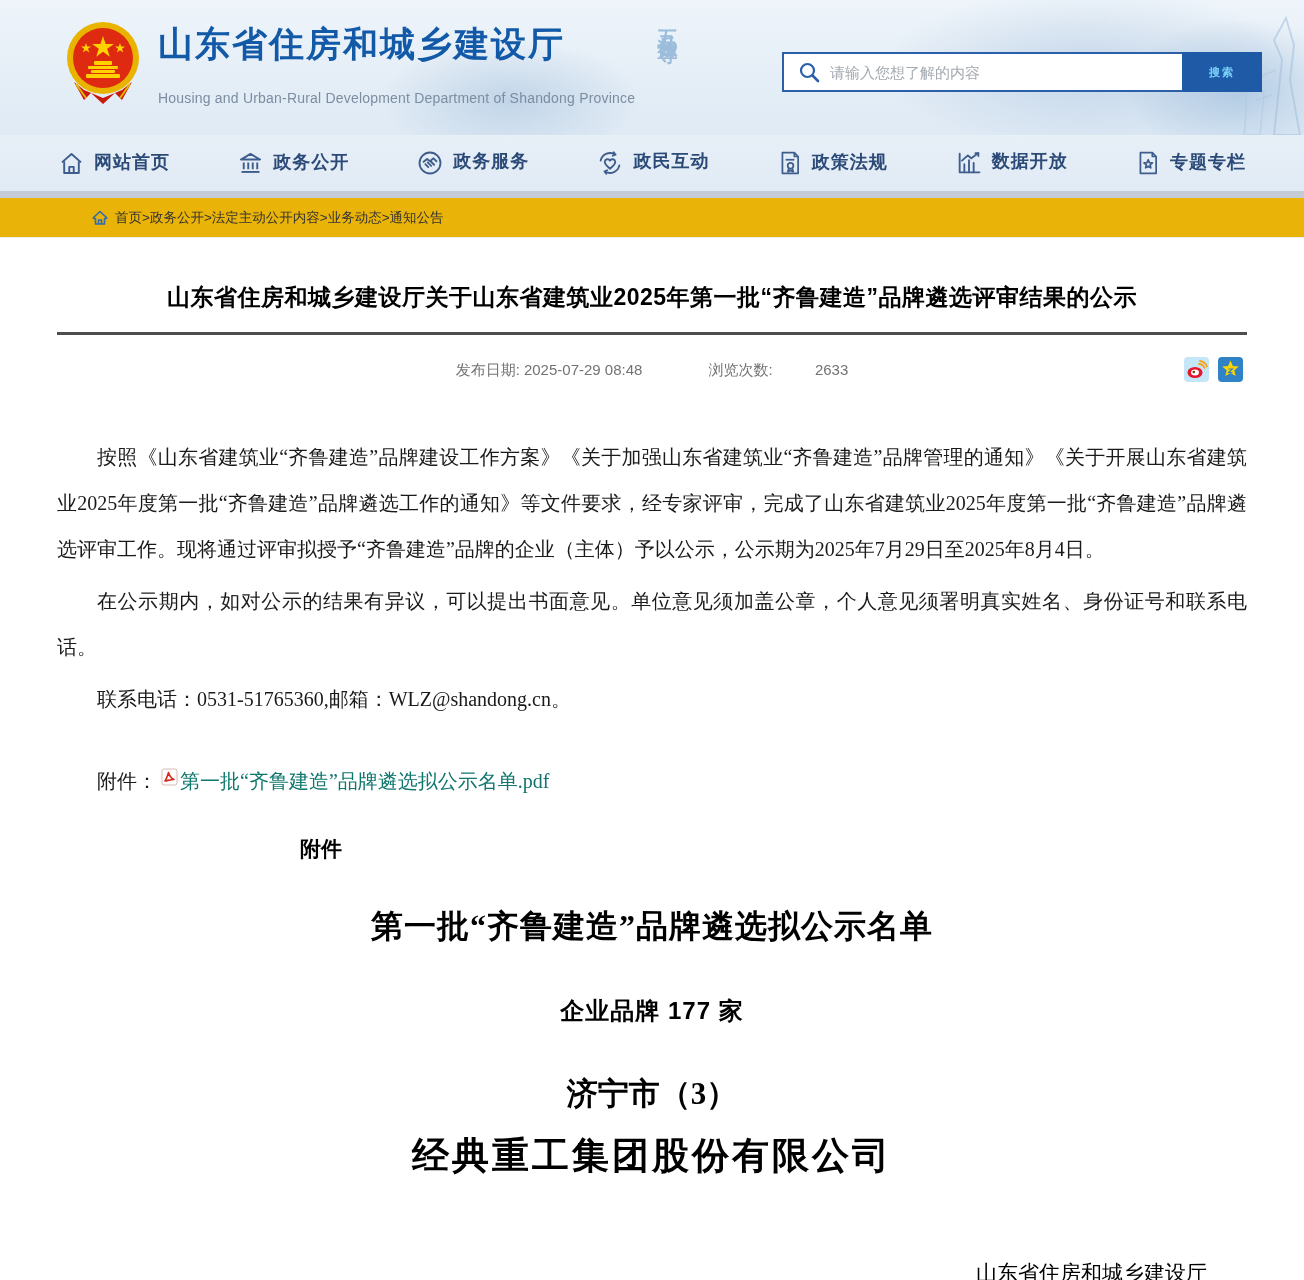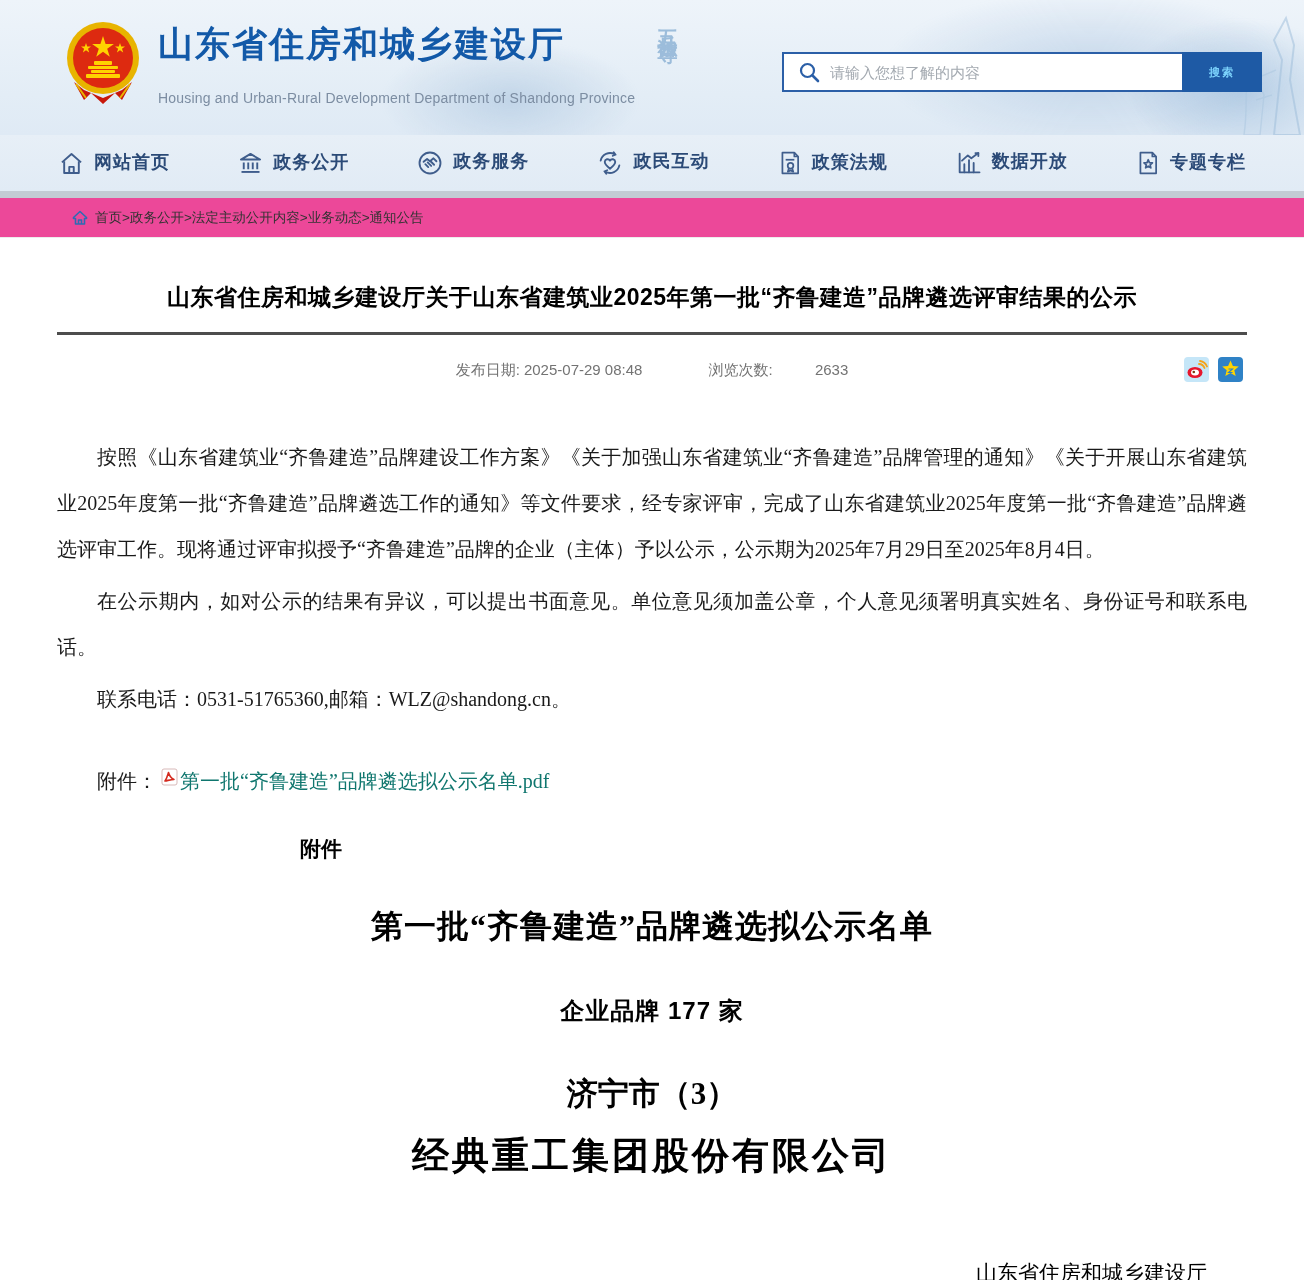--- a/index.html
+++ b/index.html
@@ -40,22 +40,22 @@
 
   
   .main-nav { height:56px; background:linear-gradient(180deg,#e7eff7,#e1ebf5);
     display:flex; align-items:center; justify-content:space-between; padding:0 58px; position:relative; }
   .nav-item { display:flex; gap:9px; text-decoration:none; cursor:pointer; }
   .nav-item svg { flex:0 0 auto; }
   .nav-label { font-size:18px; font-weight:bold; color:#2b4a77; letter-spacing:1px; }
   .nav-strip { height:7px; background:#c3cbd4; }
 
   
-  .breadcrumb-bar { height:40px; background:#ec4899; border-bottom:1px solid #ececec;
-    display:flex; align-items:center; padding-left:72px; }
+  .breadcrumb-bar { height:40px; background:#eab308; border-bottom:1px solid #ececec;
+    display:flex; align-items:center; padding-left:92px; }
   .breadcrumb-bar svg { margin-right:7px; }
   .crumb-text { font-size:13.5px; color:#333; cursor:pointer; }
 
   
   .content { width:1190px; margin:0 auto; padding-top:44px; }
   .article-title { text-align:center; font-size:23px; font-weight:bold; color:#000;
     letter-spacing:.5px; }
   .title-rule { height:3px; background:#4d4d4d; margin-top:19px; }
   .meta-row { position:relative; margin-top:21px; height:28px; }
   .meta-center { text-align:center; font-size:15px; color:#737373; line-height:28px; }

